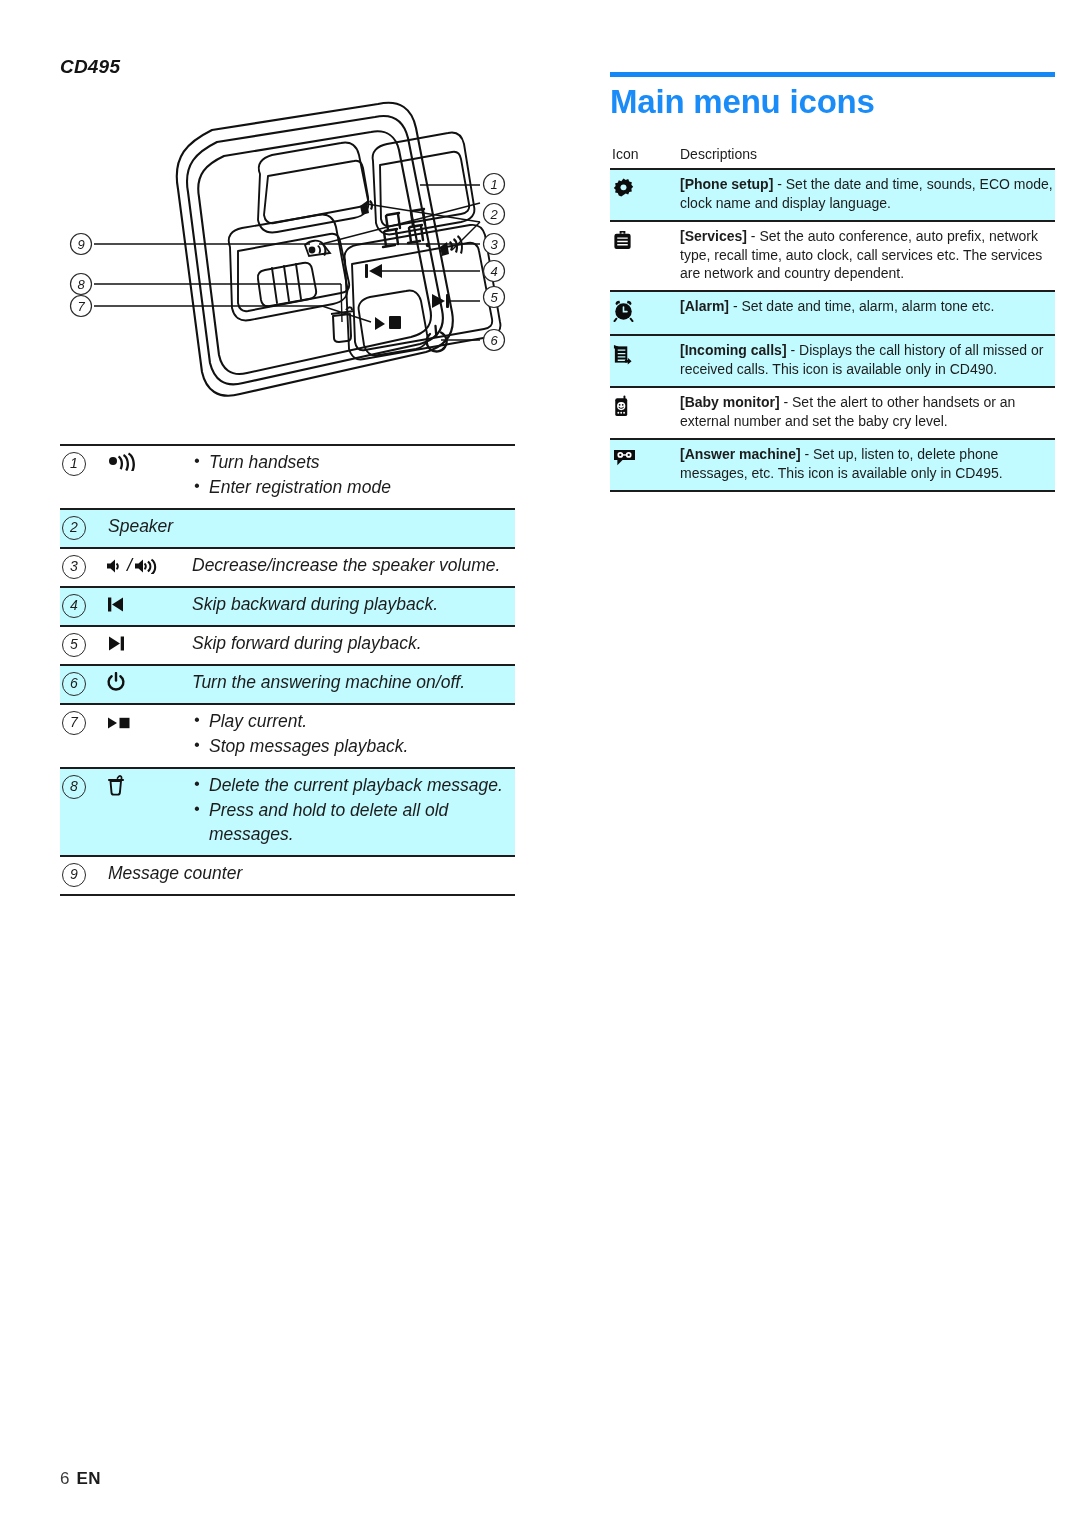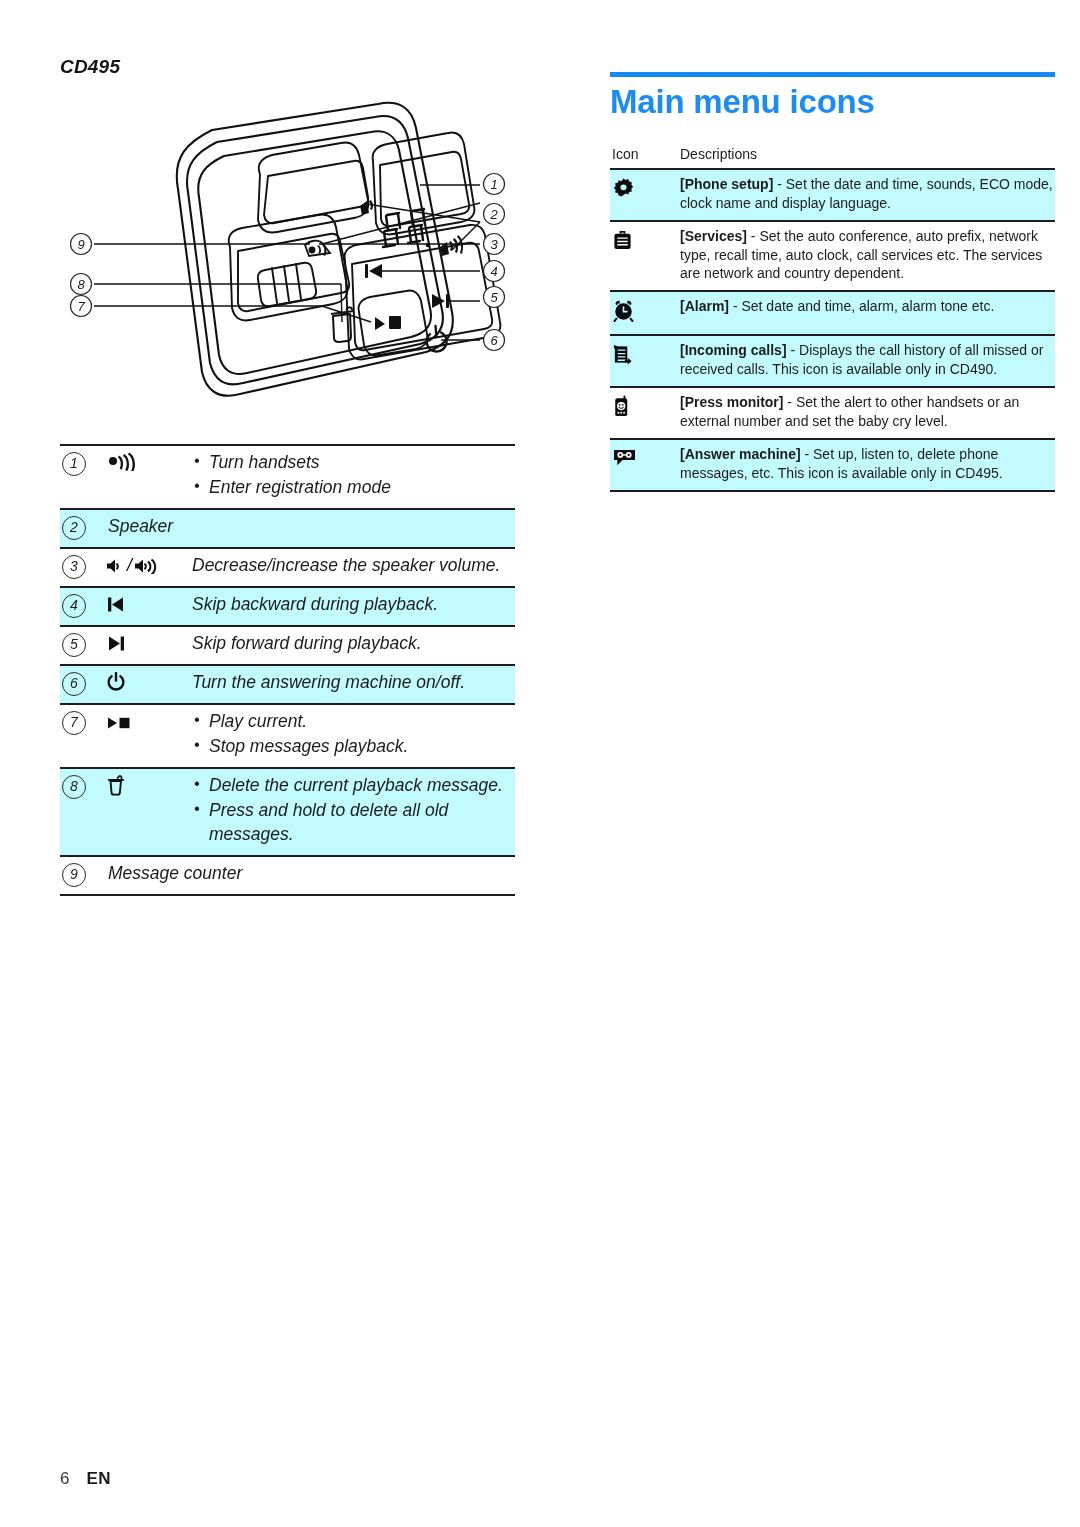--- a/index.html
+++ b/index.html
@@ -190,21 +190,21 @@
   .footer {
     position: absolute;
     left: 60px;
     bottom: 38px;
     font-size: 17px;
     color: #1c1c1c;
   }
   .footer .pg { color: #3a3a3a; }
   .footer .en {
     font-weight: bold;
-    margin-left: 17px;
+    margin-left: 7px;
     letter-spacing: 0.5px;
   }
 </style>
 </head>
 <body>
 
 <div class="page">
 
   <div class="col-left">
 
@@ -583,21 +583,21 @@
                 <circle cx="10.8" cy="10.3" r="0.95" fill="#0c0c0c"></circle>
                 <path d="M7 12.8 c1.2 1.5 3.2 1.5 4.4 0" stroke="#0c0c0c" stroke-width="1.1" fill="none" stroke-linecap="round"></path>
                 <g fill="#fff">
                   <circle cx="6.2" cy="18.6" r="1"></circle>
                   <circle cx="9.2" cy="18.6" r="1"></circle>
                   <circle cx="12.2" cy="18.6" r="1"></circle>
                 </g>
               </svg>
             </span>
           </td>
-          <td><span class="bkt">[Press monitor]</span><span> - Set the alert to other handsets or an external number and set the baby cry level.</span></td>
+          <td><span class="bkt">[Baby monitor]</span><span> - Set the alert to other handsets or an external number and set the baby cry level.</span></td>
         </tr>
 
         <tr class="rule-top rule-bottom hl">
           <td class="r-ico">
             <span class="rico">
               <svg width="25" height="21" viewBox="0 0 26 22">
                 <path d="M2 3.2 h22 v10.4 h-13 l-5.5 5.6 v-5.6 H2 z" fill="#0c0c0c"></path>
                 <circle cx="8.6" cy="8.3" r="3" fill="#fff"></circle>
                 <circle cx="8.6" cy="8.3" r="1.2" fill="#0c0c0c"></circle>
                 <circle cx="17.4" cy="8.3" r="3" fill="#fff"></circle>

